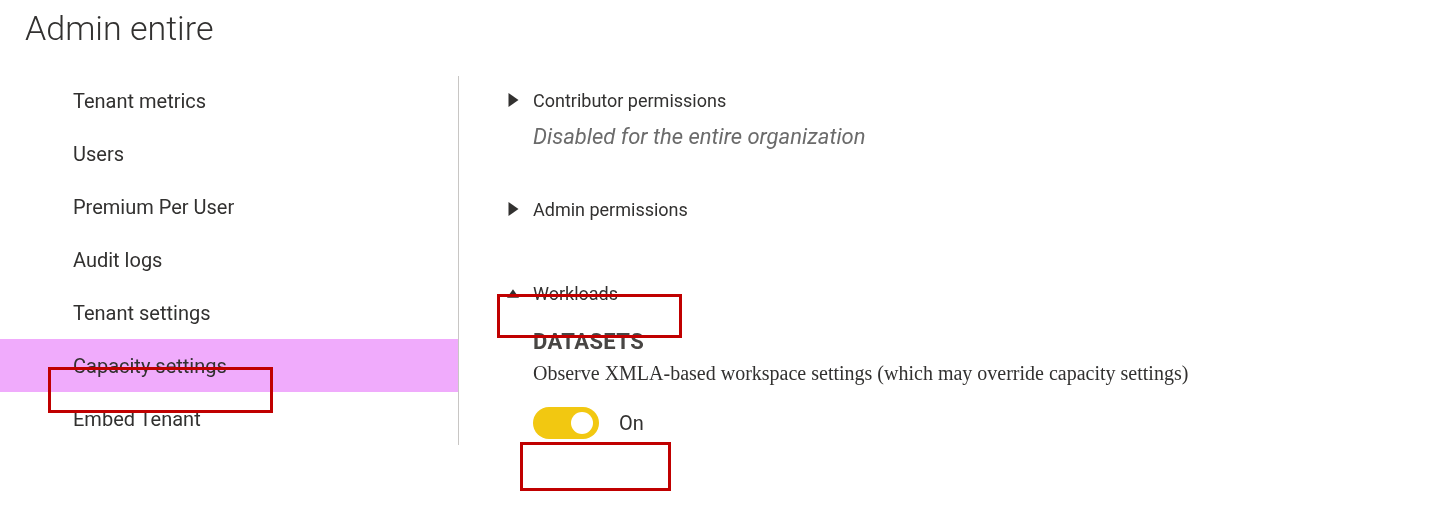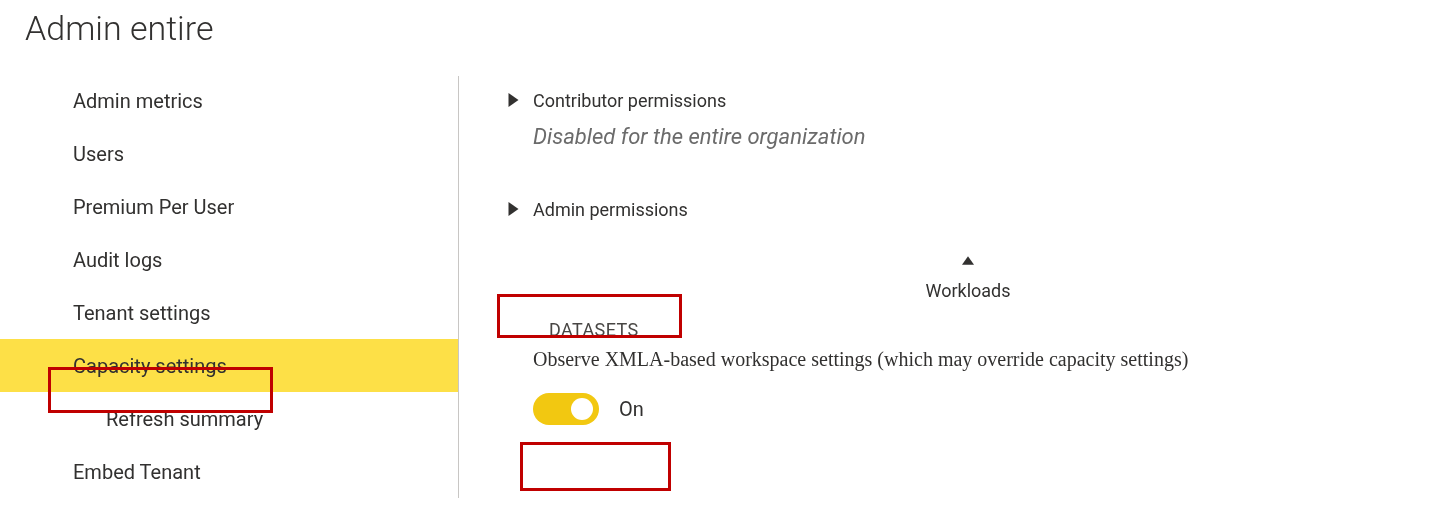--- a/index.html
+++ b/index.html
@@ -34,21 +34,21 @@
     height: 53px;
     display: flex;
     align-items: center;
     padding-left: 73px;
     font-size: 20px;
     color: #323130;
     cursor: pointer;
   }
   .sidebar-item.sub { padding-left: 106px; }
   .sidebar-item.selected {
-    background: #fde047;
+    background: #f0abfc;
   }
 
   .divider {
     width: 1px;
     background: #c8c6c4;
     align-self: stretch;
     margin-top: 2px;
   }
 
   
@@ -76,30 +76,29 @@
 
   .subtext {
     font-size: 22px;
     font-style: italic;
     color: #6b6b6b;
     margin-top: 6px;
   }
   .indent-after-tri { margin-left: 26px; }
 
   .section-gap-lg { margin-top: 42px; }
-  .section-gap-md { margin-top: 28px; flex-direction: column; }
+  .section-gap-md { margin-top: 48px; }
 
   .datasets-group { margin-left: 26px; margin-top: 18px; }
   .datasets-label {
-    font-size: 18px;
-    font-weight: 400;
+    font-size: 22px;
+    font-weight: 700;
     letter-spacing: 0.4px;
     text-transform: uppercase;
     color: #484644;
-    margin-left: 16px;
   }
   .datasets-desc {
     font-size: 20px;
     color: #323130;
     margin-top: 8px;
     font-family: Liberation Serif, serif;
   }
 
   .toggle-row {
     display:flex;
@@ -133,39 +132,36 @@
 </style>
 </head>
 <body>
 
 <h1 class="page-title">Admin entire</h1>
 
 <div class="body-row">
 
   <nav class="sidebar">
     <div class="sidebar-item">
-      <span>Admin metrics</span>
+      <span>Tenant metrics</span>
     </div>
     <div class="sidebar-item">
       <span>Users</span>
     </div>
     <div class="sidebar-item">
       <span>Premium Per User</span>
     </div>
     <div class="sidebar-item">
       <span>Audit logs</span>
     </div>
     <div class="sidebar-item">
       <span>Tenant settings</span>
     </div>
     <div class="sidebar-item selected">
       <span>Capacity settings</span>
-    </div>
-    <div class="sidebar-item sub">
-      <span>Refresh summary</span>
     </div>
     <div class="sidebar-item">
       <span>Embed Tenant</span>
     </div>
   </nav>
 
   <div class="divider"></div>
 
   <div class="content">
 

